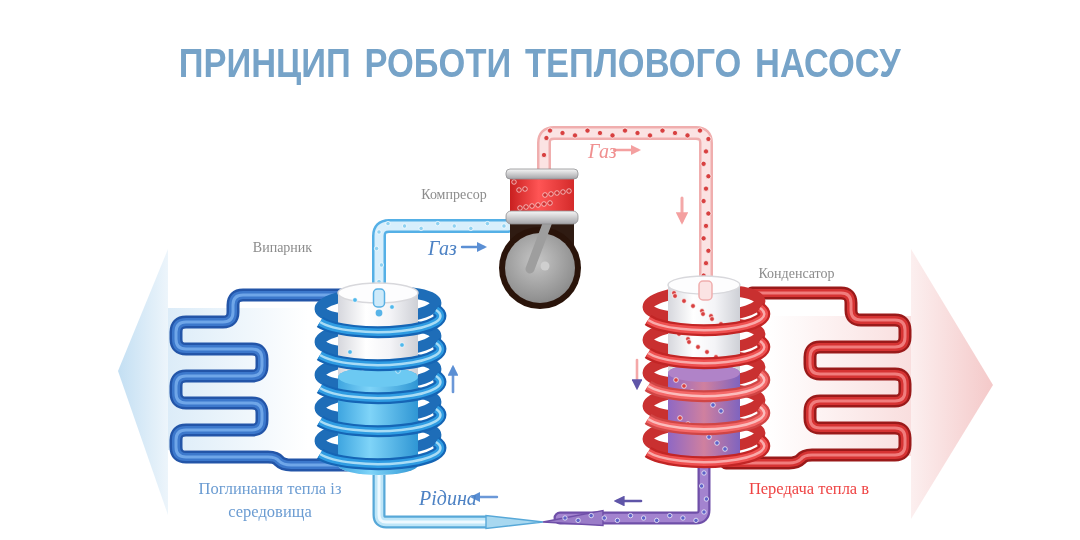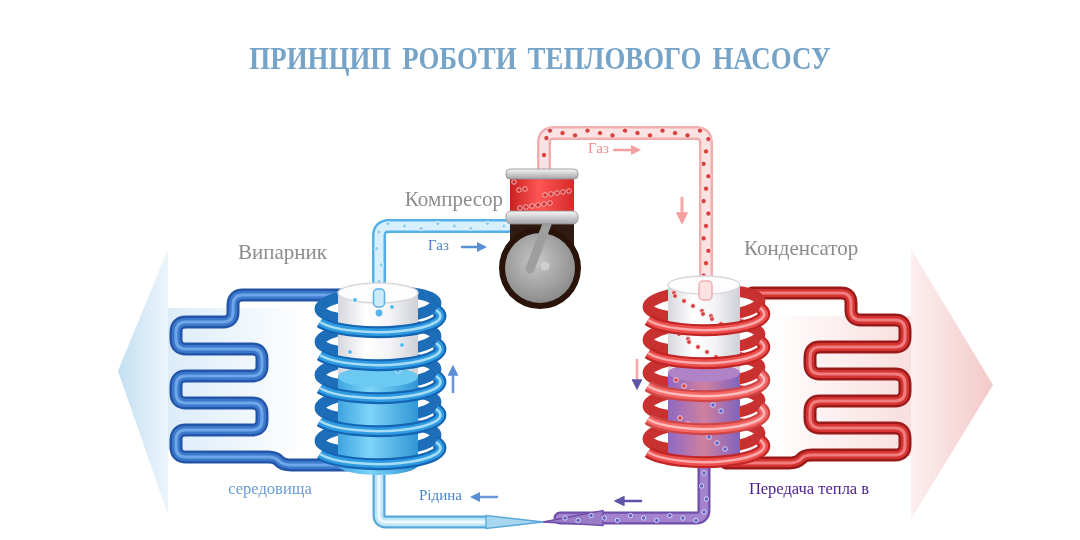--- a/index.html
+++ b/index.html
@@ -1,24 +1,24 @@
 <!DOCTYPE html>
 <html><head>
 <meta charset="utf-8">
 <style>
   html,body{margin:0;padding:0;background:#fff;}
   #stage{position:relative;width:1080px;height:540px;background:#ffffff;overflow:hidden;
          font-family:"Liberation Serif", serif;}
   #diagram{position:absolute;left:0;top:0;}
   .title{position:absolute;left:0;right:0;top:40px;text-align:center;
-         font-family:Liberation Serif, serif;font-weight:bold;font-size:32px;
+         font-family:Liberation Sans, sans-serif;font-weight:bold;font-size:41px;
          color:#76a3c8;letter-spacing:0px;word-spacing:5px;}
   .title span{display:inline-block;transform:scaleX(.84);transform-origin:center;white-space:nowrap;}
-  .lbl{position:absolute;font-size:21px;color:#8c8c8c;text-align:center;white-space:nowrap;}
-  .flow{position:absolute;font-size:15px;white-space:nowrap;}
+  .lbl{position:absolute;font-size:14px;color:#8c8c8c;text-align:center;white-space:nowrap;}
+  .flow{position:absolute;font-size:20px;white-space:nowrap;font-style:italic;}
   .cap{position:absolute;width:210px;text-align:center;font-size:16.5px;line-height:23px;}
   .cap div{white-space:nowrap;}
 </style>
 </head>
 <body>
 
 <div id="stage">
 
 <svg id="diagram" width="1080" height="540" viewBox="0 0 1080 540" xmlns="http://www.w3.org/2000/svg">
   <defs>
@@ -330,25 +330,26 @@
     <line x1="637" y1="360" x2="637" y2="387" stroke="#f4a8a8" stroke-width="2.6" marker-end="url(#mPu)"></line>
     <line x1="497" y1="497" x2="473" y2="497" stroke="#6b98d8" stroke-width="2.4" marker-end="url(#mB)"></line>
     <line x1="641" y1="501" x2="617" y2="501" stroke="#5f55a8" stroke-width="2.6" marker-end="url(#mPu)"></line>
   </g>
 </svg>
 
   <div class="title"><span>ПРИНЦИП РОБОТИ ТЕПЛОВОГО НАСОСУ</span></div>
 
   <div class="lbl" style="left:230px;top:240px;width:105px;">Випарник</div>
   <div class="lbl" style="left:404px;top:187px;width:100px;">Компресор</div>
-  <div class="lbl" style="left:744px;top:236px;width:105px;">Конденсатор</div>
+  <div class="lbl" style="left:744px;top:266px;width:105px;">Конденсатор</div>
 
   <div class="flow" style="left:428px;top:237px;color:#4d82c4;">Газ</div>
   <div class="flow" style="left:588px;top:140px;color:#f09090;">Газ</div>
   <div class="flow" style="left:419px;top:487px;color:#4d82c4;">Рідина</div>
 
   <div class="cap" style="left:165px;top:477px;color:#6b9cd2;">
+    <div>Поглинання тепла із</div>
     <div>середовища</div>
   </div>
-  <div class="cap" style="left:704px;top:477px;color:#4c1d95;">
+  <div class="cap" style="left:704px;top:477px;color:#ef4444;">
     <div>Передача тепла в</div>
   </div>
 </div>
 
 </body></html>

